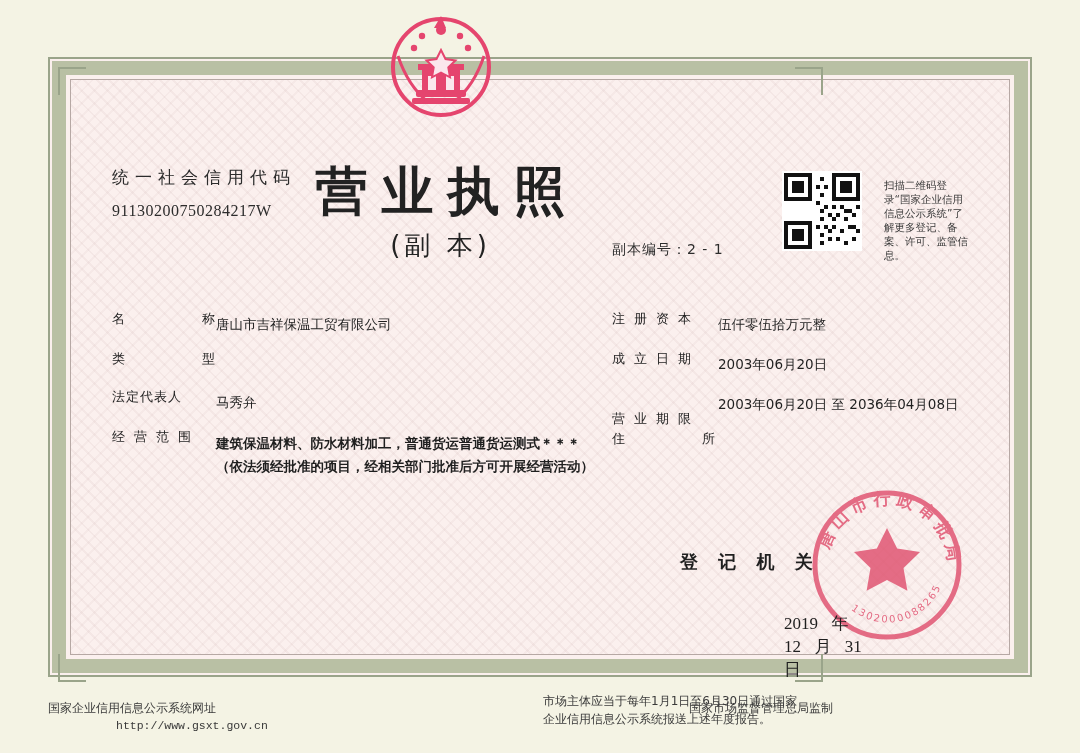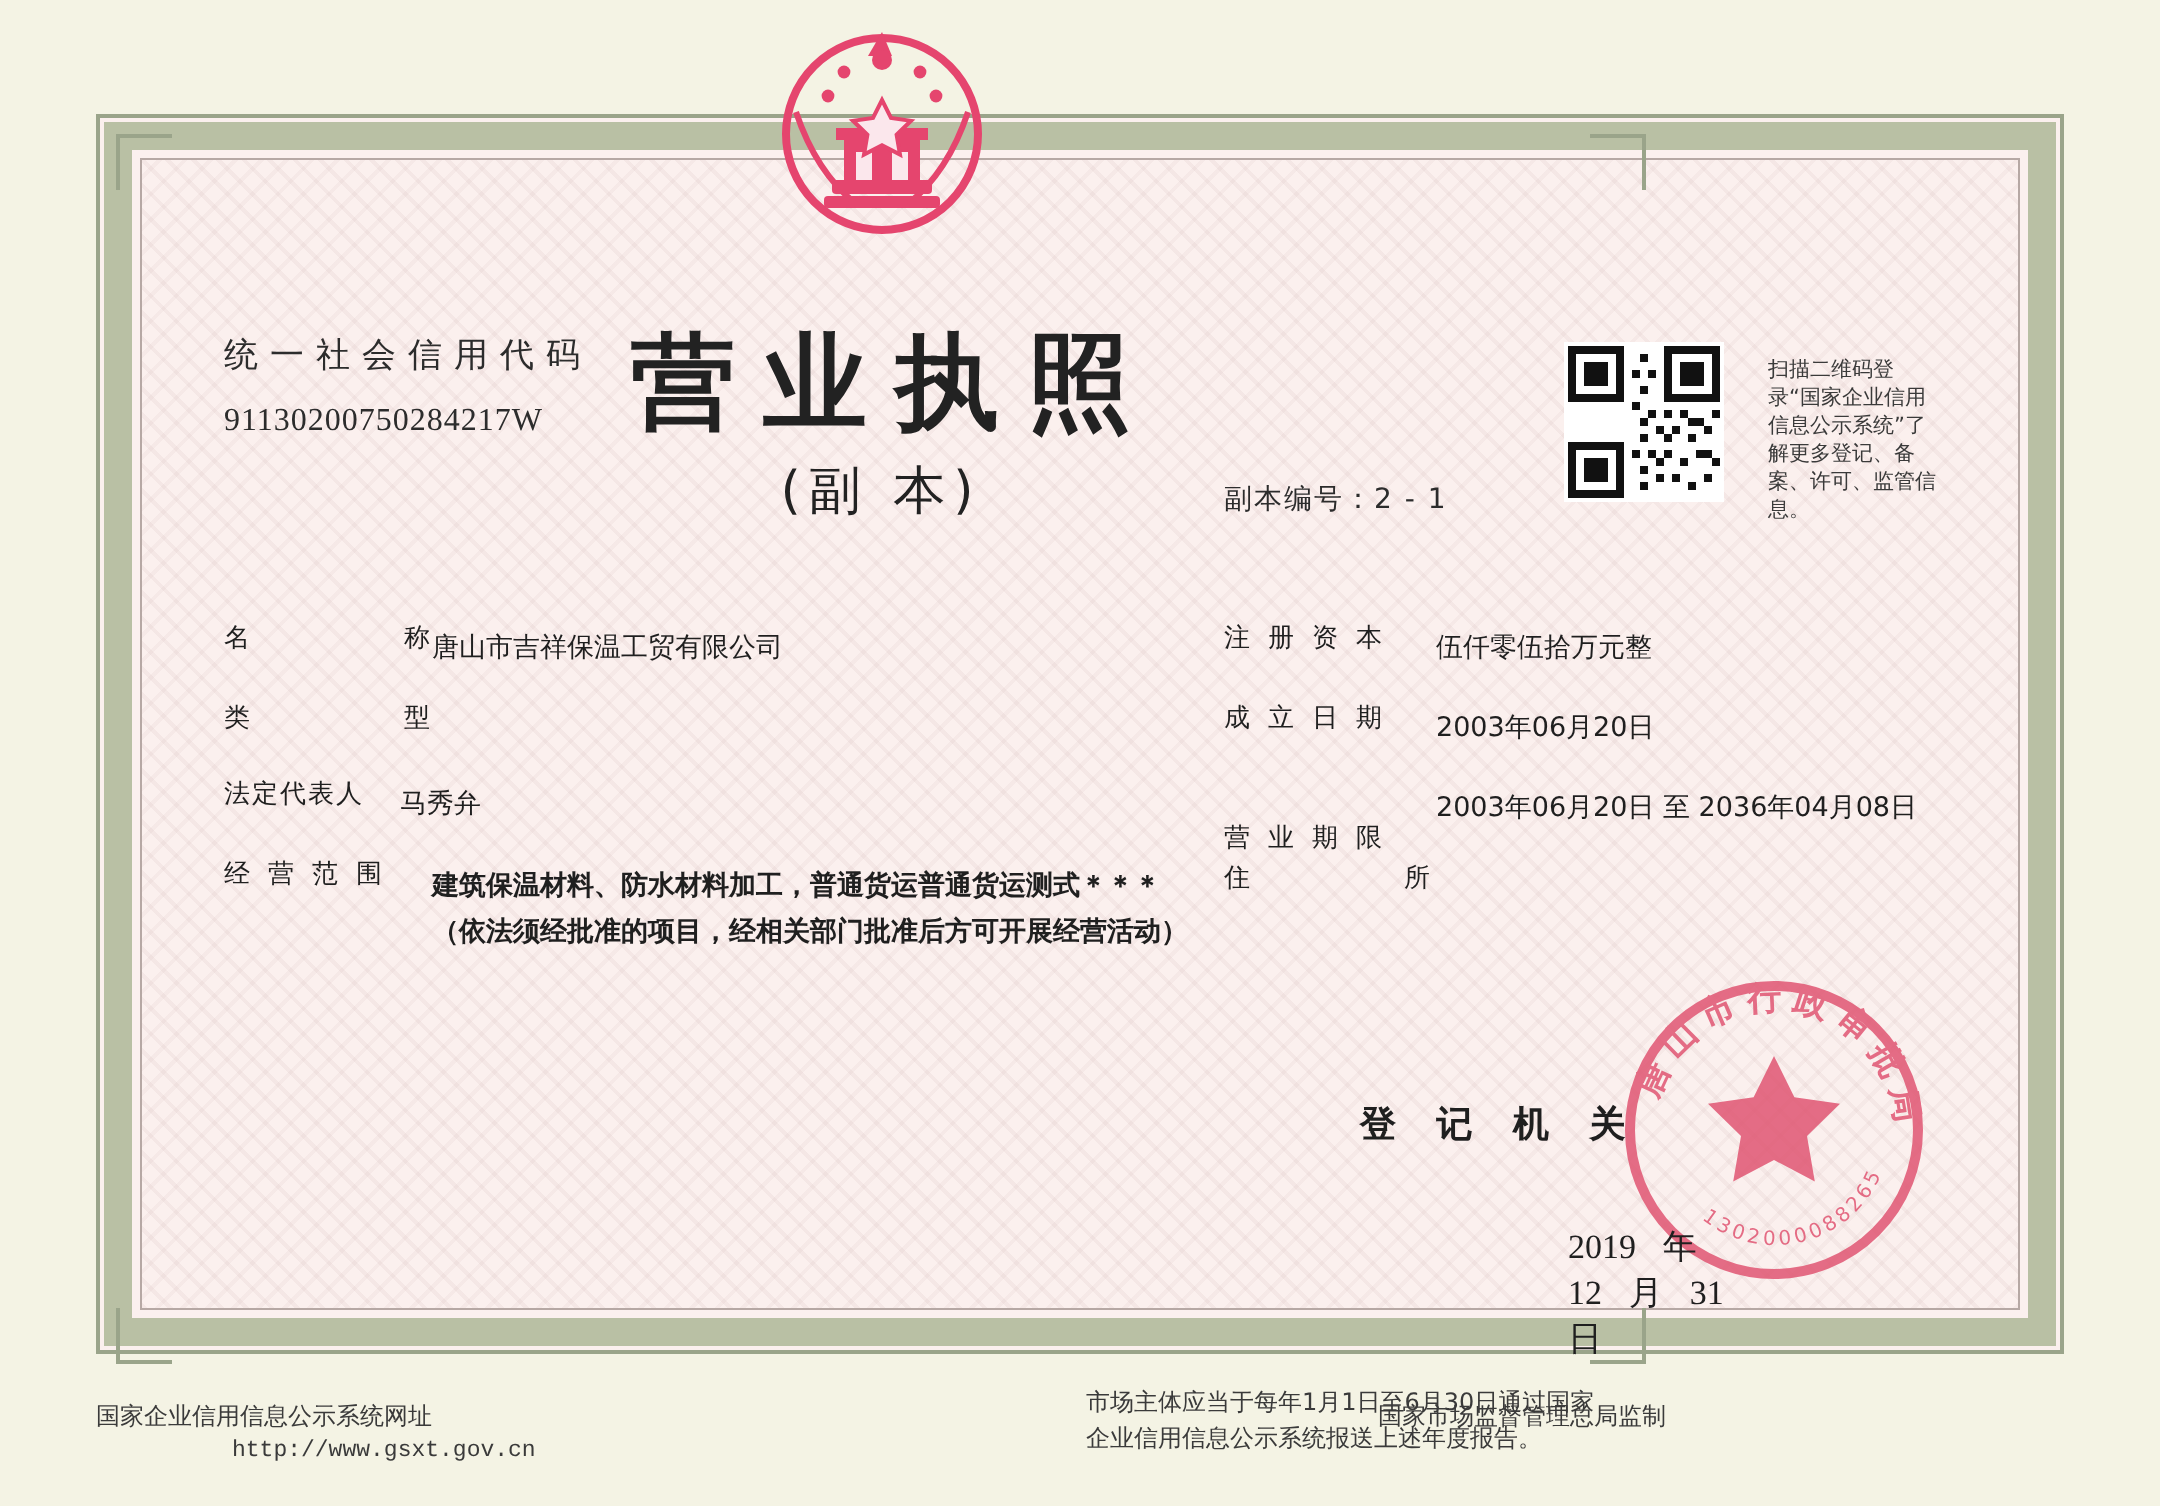--- a/index.html
+++ b/index.html
@@ -242,21 +242,21 @@
   </div>
   <div class="qr-note">扫描二维码登录“国家企业信用信息公示系统”了解更多登记、备案、许可、监管信息。</div>
 
   <div class="fields">
     <div class="f-label sp4" style="left:112px;top:310px;">名　　称</div>
     <div class="f-value" style="left:216px;top:313px;width:360px;">唐山市吉祥保温工贸有限公司</div>
 
     <div class="f-label sp4" style="left:112px;top:350px;">类　　型</div>
 
     <div class="f-label" style="left:112px;top:388px;letter-spacing:1px;">法定代表人</div>
-    <div class="f-value" style="left:200px;top:391px;width:300px;">马秀弁</div>
+    <div class="f-value" style="left:216px;top:391px;width:300px;">马秀弁</div>
 
     <div class="f-label sp3" style="left:112px;top:428px;">经营范围</div>
     <div class="f-value" style="left:216px;top:432px;width:380px;font-weight:bold;">建筑保温材料、防水材料加工，普通货运普通货运测式＊＊＊（依法须经批准的项目，经相关部门批准后方可开展经营活动）</div>
 
     <div class="f-label sp3" style="left:612px;top:310px;">注册资本</div>
     <div class="f-value" style="left:718px;top:313px;width:250px;">伍仟零伍拾万元整</div>
 
     <div class="f-label sp3" style="left:612px;top:350px;">成立日期</div>
     <div class="f-value" style="left:718px;top:353px;width:250px;">2003年06月20日</div>
 

